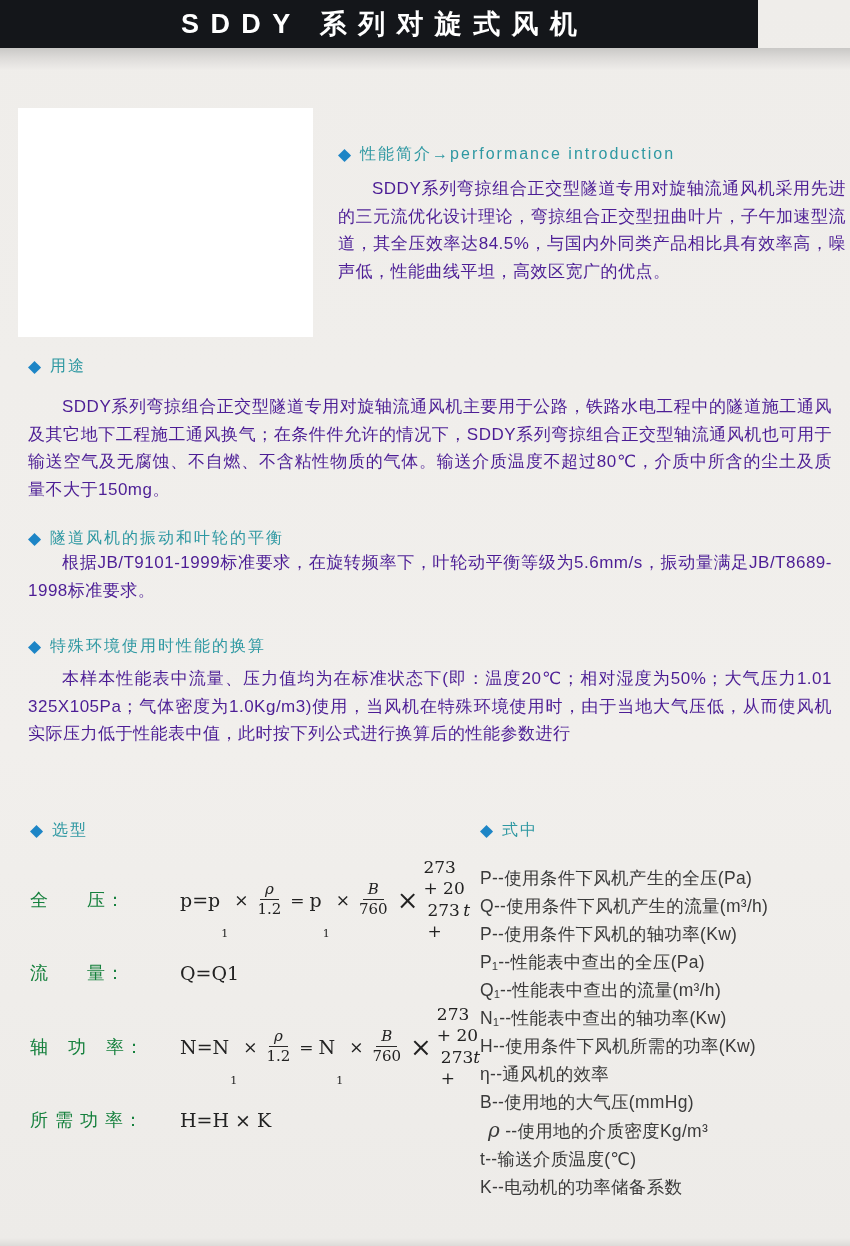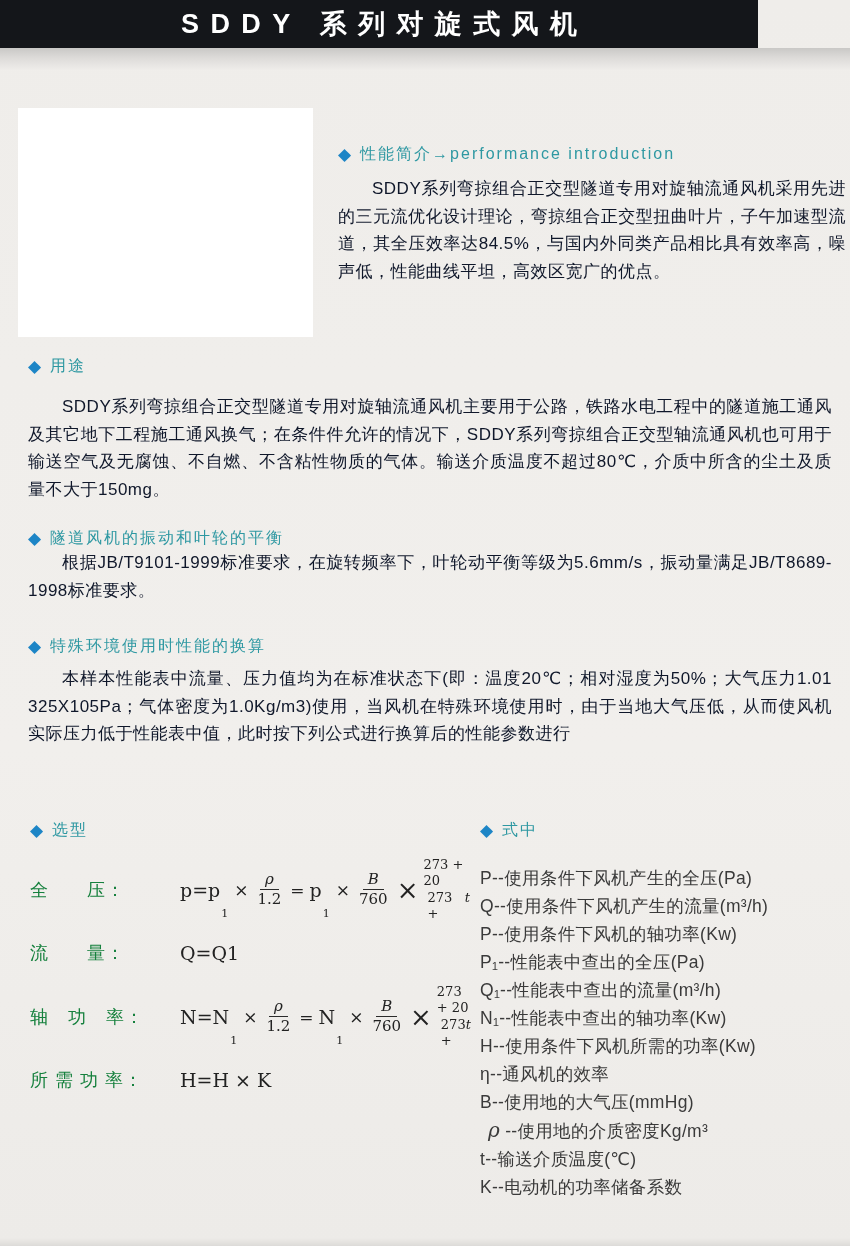--- a/index.html
+++ b/index.html
@@ -38,21 +38,21 @@
 
   
   .sec-head { display:flex; align-items:center; }
   .diamond {
     color:#1d85c6; font-size:17px; margin-right:9px; line-height:1;
   }
   .sec-title {
     color:#2e98a2; font-size:16px; letter-spacing:2px;
   }
   .body-text {
-    font-size:17px; line-height:1.62; color:#0f172a;
+    font-size:17px; line-height:1.62; color:#4c1d95;
     text-indent:2em; letter-spacing:0.5px; text-align:justify;
   }
 
   .intro-sec   { position:absolute; left:338px; top:144px; width:508px; }
   .intro-sec .body-text { margin-top:10px; }
   .usage-sec   { position:absolute; left:28px;  top:356px; width:804px; }
   .usage-sec .body-text { margin-top:16px; }
   .vib-sec     { position:absolute; left:28px;  top:528px; width:804px; }
   .vib-sec .body-text { }
   .special-sec { position:absolute; left:28px;  top:636px; width:804px; }
@@ -79,21 +79,21 @@
   .op { margin:0 5px; font-size:17px; }
   .frac {
     display:inline-flex; flex-direction:column; align-items:center;
     font-size:15px; line-height:1.15; margin:0 4px; vertical-align:middle;
   }
   .frac .num { border-bottom:1.5px solid #2b2b2b; padding:0 5px 1px; font-style:italic; }
   .frac .num.upright, .frac .den { font-style:normal; }
   .frac .den { padding-top:1px; }
   .bigx { font-size:26px; margin:0 3px 0 5px; font-family:"DejaVu Serif","Liberation Serif",serif; }
   .stack {
-    display:inline-flex; flex-direction:column; font-size:13px;
+    display:inline-flex; flex-direction:column; font-size:17px;
     line-height:1.25; margin-left:2px;
   }
   .stack .srow { display:flex; }
   .stack .srow.bot { padding-left:4px; }
 
   
   .legend-sec { position:absolute; left:480px; top:820px; width:362px; }
   .legend-list { margin-top:23px; }
   .legend-row {
     font-size:17.5px; line-height:28px; color:#3a3a3a; letter-spacing:0.3px;

